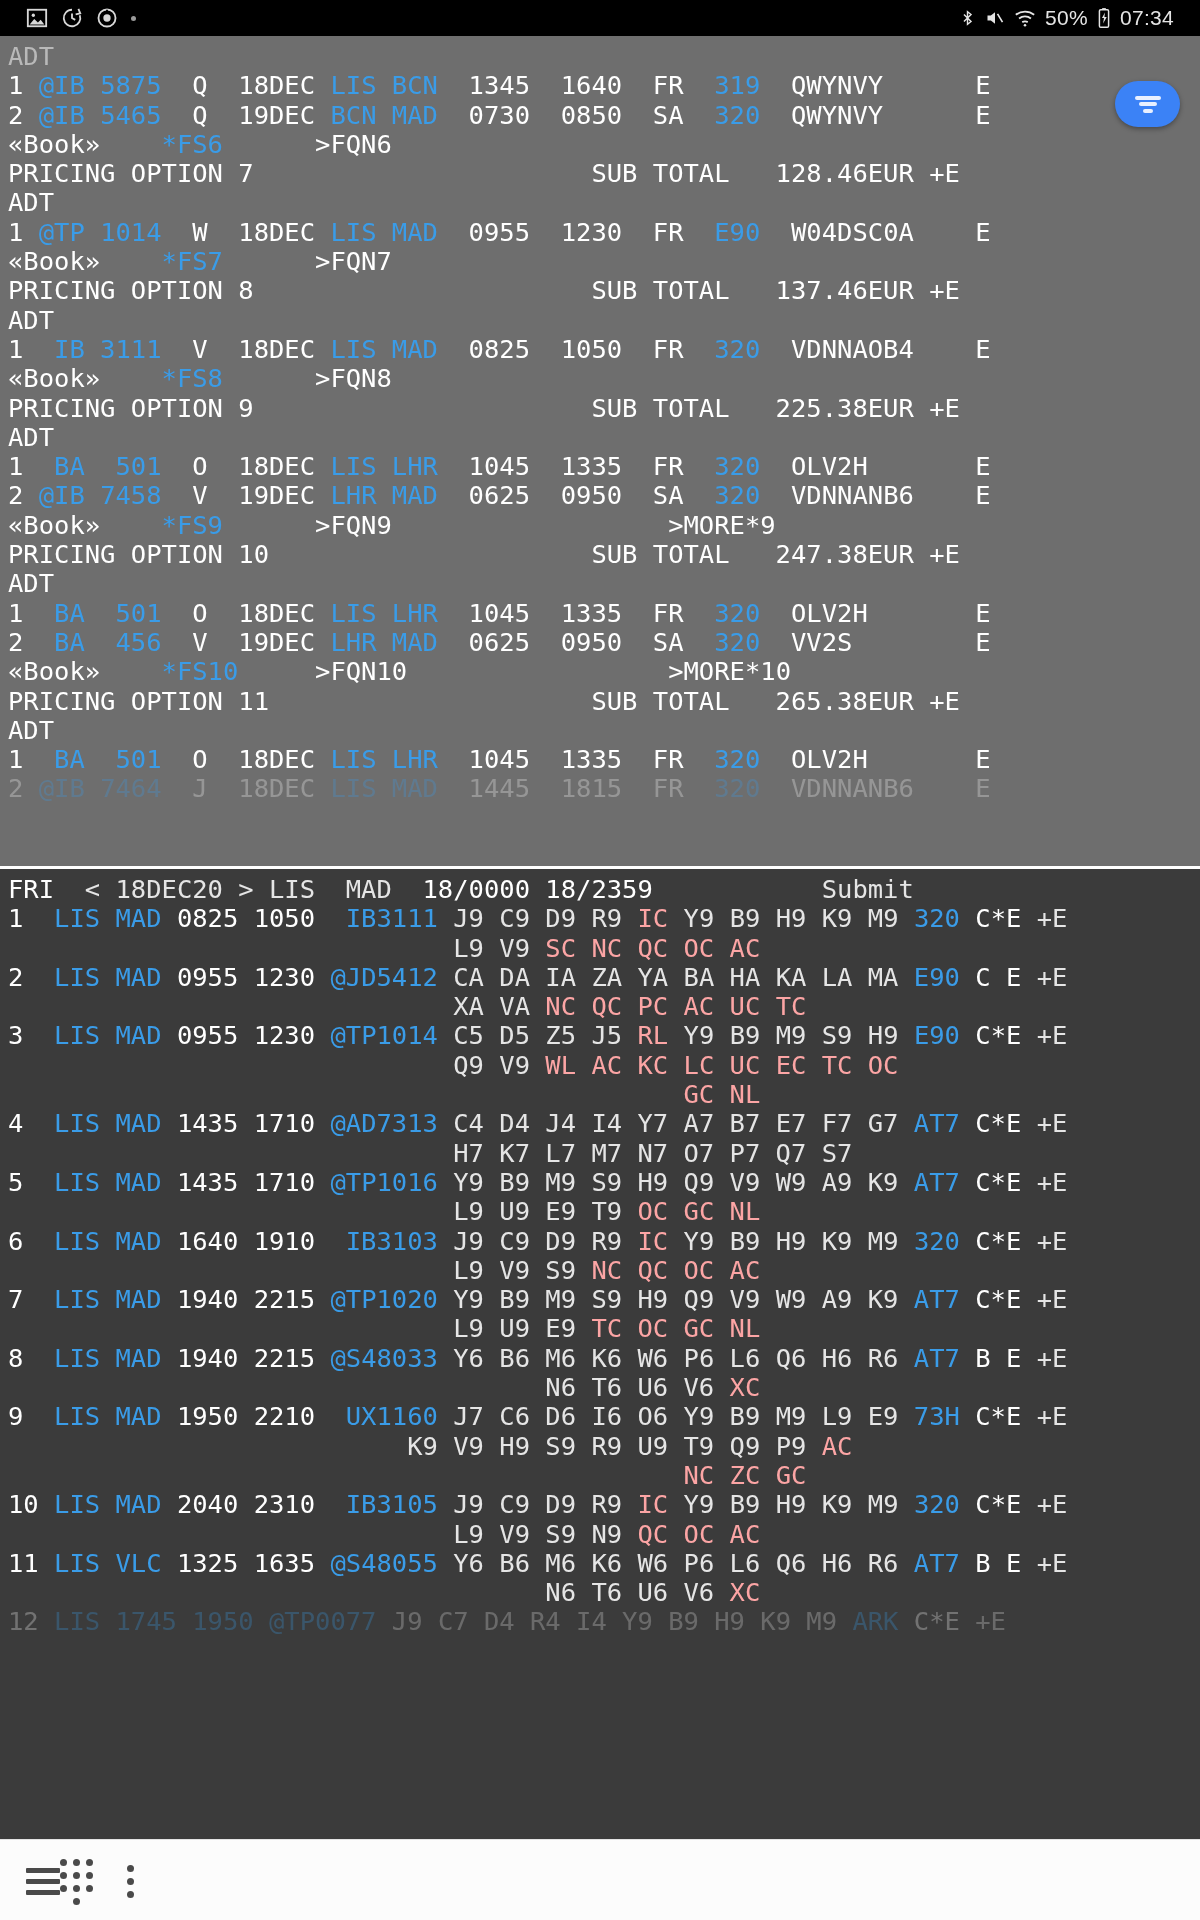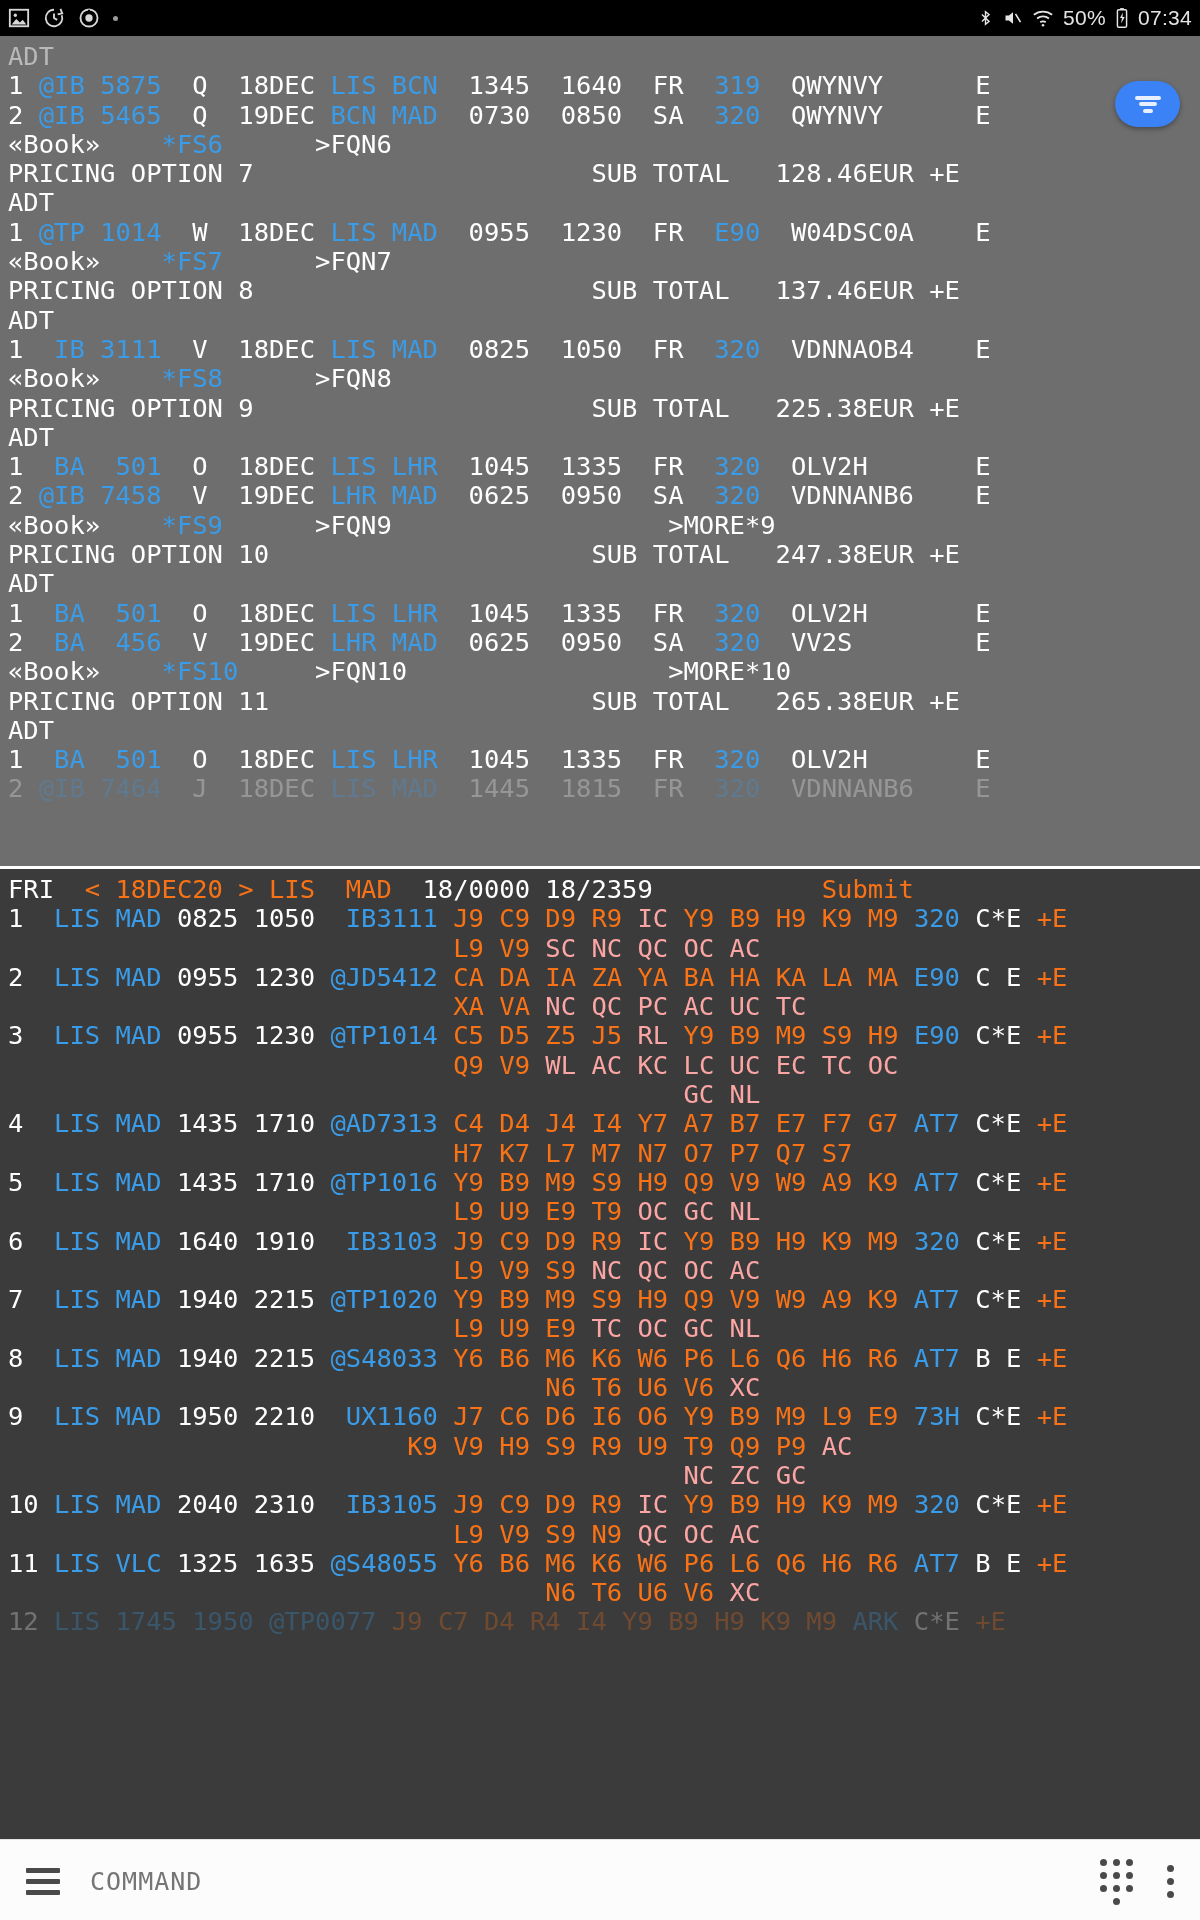--- a/index.html
+++ b/index.html
@@ -1,21 +1,21 @@
 <!DOCTYPE html>
 <html><head>
 <meta charset="utf-8">
 <style>
   * { margin:0; padding:0; box-sizing:border-box; }
   html,body { width:1200px; height:1920px; background:#fff;
     font-family:"DejaVu Sans Mono", monospace; overflow:hidden; }
 
   
   .statusbar{height:36px;background:#000;display:flex;align-items:center;
-    padding:0 8px;color:#d8d8d8;font-size:21px;
+    padding:0 26px;color:#d8d8d8;font-size:21px;
     font-family:"Liberation Sans",sans-serif;}
   .sb-left{display:flex;align-items:center;gap:13px;}
   .sb-right{margin-left:auto;display:flex;align-items:center;gap:9px;}
   .sb-ico{display:inline-flex;align-items:center;justify-content:center;}
   .sb-dot{width:5px;height:5px;background:#9a9a9a;border-radius:50%;}
   .sb-txt{font-size:21px;letter-spacing:.3px;color:#e4e4e4;}
 
   
   .pane-top{position:relative;height:830px;background:#6e6e6e;overflow:hidden;}
   .fab{position:absolute;right:20px;top:45px;width:65px;height:46px;
@@ -27,21 +27,21 @@
   
   .pane-bot{height:970px;background:#3b3b3b;overflow:hidden;position:relative;}
 
   pre.term{font-family:"DejaVu Sans Mono", monospace;font-size:25.5px;
     line-height:29.3px;white-space:pre;letter-spacing:0px;}
   .pane-top pre.term{color:#ffffff;padding:6px 8px 0 8px;}
   .pane-bot pre.term{color:#ffffff;padding:6px 0 0 8px;}
 
   
   .b{color:#3a9ce8;}     
-  .g{color:#f97316;}      
+  .g{color:#e5e5e5;}      
   .gy{color:#fca5a5;}     
   .o{color:#fca5a5;}      
   .w{color:#ffffff;}
   .pane-top .gy{color:#b9b9b9;}
   .fade2{opacity:.28;}
 
   .divider{height:3px;background:#ffffff;}
 
   
   .cmdbar{height:84px;background:#fcfcfc;display:flex;align-items:center;
@@ -185,21 +185,20 @@
 <span class="w">                                   </span><span class="g">N6 T6 U6 V6</span><span class="w"> </span><span class="gy">XC</span>
 <span class="fade2"><span class="w">12 </span><span class="b">LIS 1745 1950 </span><span class="b">@TP0077</span><span class="w"> </span><span class="g">J9 C7 D4 R4 I4 Y9 B9 H9 K9 M9</span><span class="w"> </span><span class="b">ARK</span><span class="w"> C*E </span><span class="g">+E</span></span></pre>
 </div>
 
 <div class="cmdbar">
   <div class="hamb">
     <i></i>
       <i></i>
       <i></i>
   </div>
-  <input class="cmd-input" type="text" placeholder="COMMAND" style="">
   <div class="keypad">
     <i></i>
       <i></i>
       <i></i>
     <i></i>
       <i></i>
       <i></i>
     <i></i>
       <i></i>
       <i></i>

